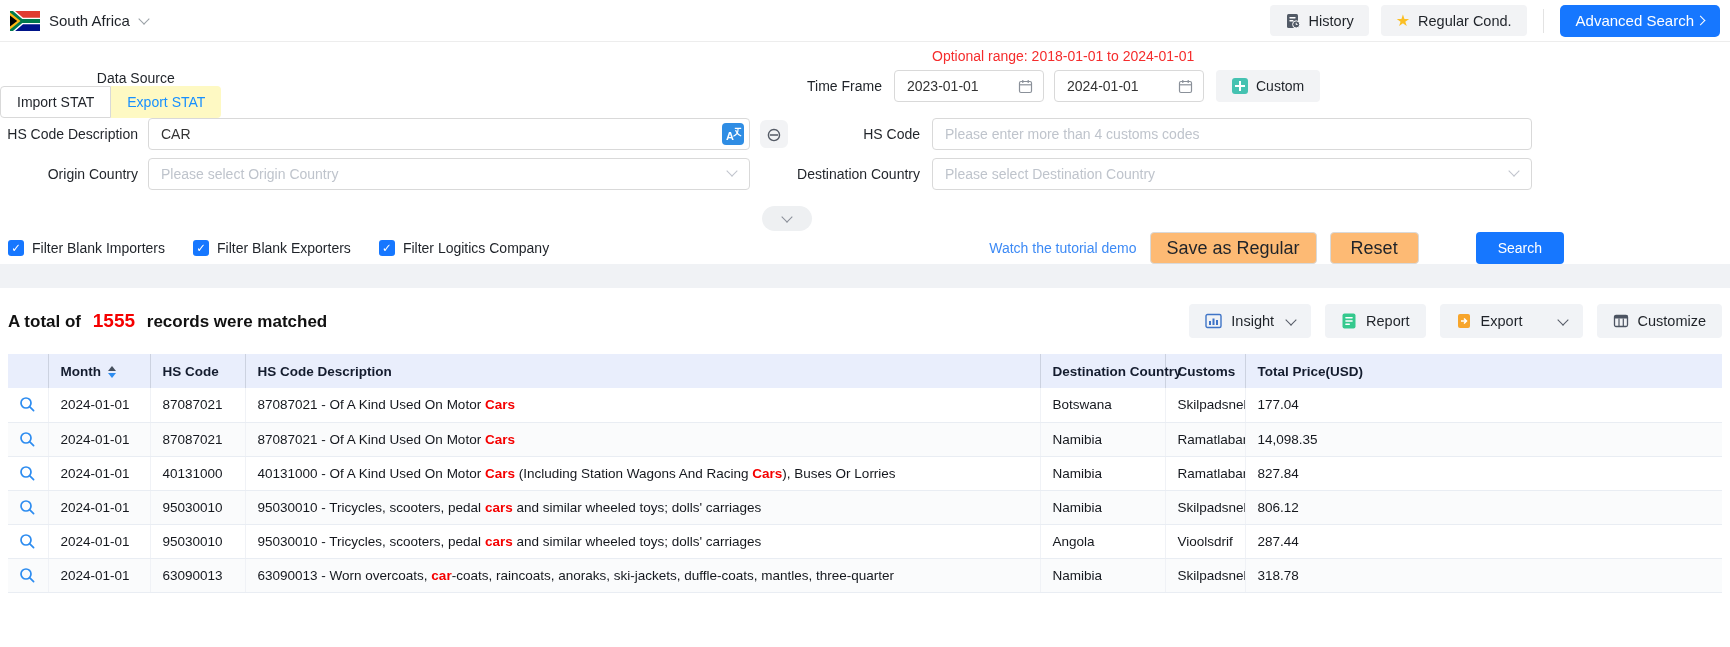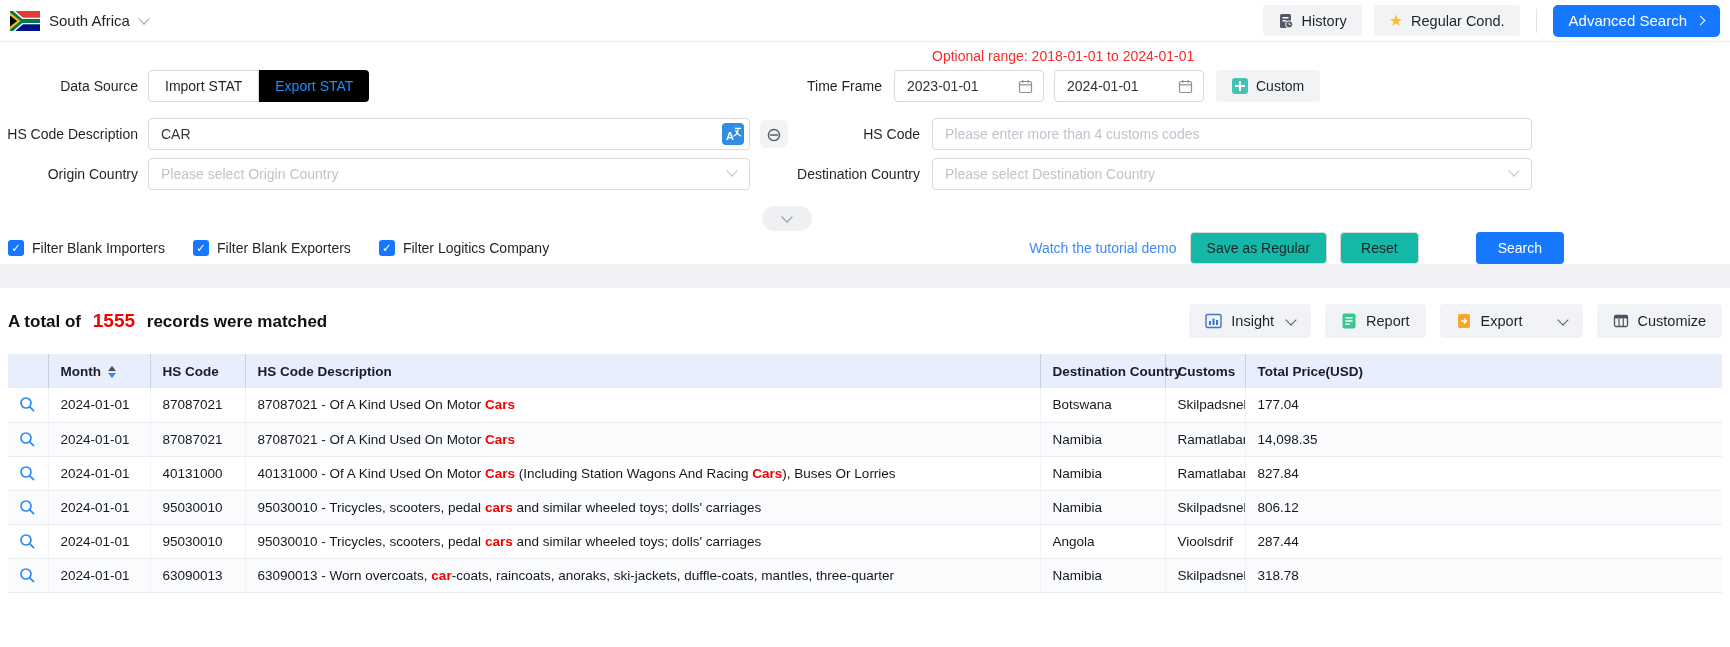--- a/index.html
+++ b/index.html
@@ -12,35 +12,35 @@
   .flag { width:30px; height:20px; margin:0 9px 0 0; display:block; }
   .country { font-size:15px; color:#1f2329; }
   .chev-down { width:8px; height:8px; border-right:1.6px solid #9aa0a6; border-bottom:1.6px solid #9aa0a6;
     transform:rotate(45deg); display:inline-block; margin:-3px 0 0 10px; }
   .topbar-right { margin-left:auto; display:flex; align-items:center; gap:12px; }
   .gbtn { height:31px; display:inline-flex; align-items:center; gap:8px; background:#f2f3f5;
     border-radius:4px; padding:0 15px; font-size:14.5px; color:#1f2329; cursor:pointer; white-space:nowrap; }
   .star { color:#fbbf24; font-size:16px; line-height:1; }
   .vdiv { width:1px; height:24px; background:#e3e3e3; margin:0 4px; }
   .adv-btn { height:32px; background:#1677ff; color:#fff; border-radius:5px; display:inline-flex;
-    align-items:center; gap:10px; padding:0 16px; font-size:15px; cursor:pointer; }
+    align-items:center; gap:3px; padding:0 16px; font-size:15px; cursor:pointer; }
   .chev-right-w { width:7px; height:7px; border-right:1.8px solid #fff; border-bottom:1.8px solid #fff;
     transform:rotate(-45deg); display:inline-block; }
 
   
   .form { position:relative; height:222px; background:#fff; }
   .frow { position:absolute; display:flex; align-items:center; }
   .flabel { width:138px; text-align:right; margin-right:10px; font-size:14px; color:#1f2329; flex:none; }
   .flabel-r { width:220px; text-align:right; margin-right:12px; font-size:14px; color:#1f2329; flex:none; }
   .optional { position:absolute; top:6px; left:932px; color:#f52c2c; font-size:14px; }
 
   .seg { display:flex; }
   .seg-left { height:32px; display:flex; align-items:center; padding:0 16px; background:#fff;
     border:1px solid #d9d9d9; border-radius:4px 0 0 4px; cursor:pointer; }
-  .seg-right { height:32px; display:flex; align-items:center; padding:12px 16px; background:#000000;
+  .seg-right { height:32px; display:flex; align-items:center; padding:12px 16px; background:#fef9c3;
     color:#1890ff; border-radius:0 4px 4px 0; cursor:pointer; }
 
   .dateinp { width:150px; height:32px; border:1px solid #d9d9d9; border-radius:4px; display:flex;
     align-items:center; padding:0 10px 0 12px; margin-right:10px; font-size:14px; color:#333; background:#fff; cursor:pointer; }
   .dateinp span { flex:1; }
   .custom-btn { height:32px; display:inline-flex; align-items:center; gap:8px; background:#f2f3f5;
     border-radius:4px; padding:0 16px; margin-left:2px; cursor:pointer; }
 
   .tinp { height:32px; border:1px solid #d9d9d9; border-radius:4px; font-size:14px; color:#333;
     padding:0 12px; font-family:"Liberation Sans",sans-serif; background:#fff; outline:none; }
@@ -56,22 +56,22 @@
   .cb { display:flex; align-items:center; cursor:pointer; }
   .cbbox { width:16px; height:16px; background:#1677ff; border-radius:3px; color:#fff; font-size:11.5px;
     display:flex; align-items:center; justify-content:center; margin-right:8px; flex:none; }
   .collapse-pill { position:absolute; top:164px; left:762px; width:50px; height:25px; background:#eef0f2;
     border-radius:13px; display:flex; align-items:center; justify-content:center; cursor:pointer; }
   .collapse-pill .chev-down { border-color:#8a8f99; margin:-3px 0 0 0; }
 
   .actions { position:absolute; top:190px; left:932px; width:632px; display:flex; align-items:center;
     justify-content:flex-end; gap:13px; }
   .link { color:#3d8af5; font-size:14px; cursor:pointer; white-space:nowrap; }
-  .wbtn { height:32px; display:inline-flex; align-items:center; background:#14b8a6; border:1px solid #d9d9d9;
-    border-radius:4px; padding:0 16px; font-size:14px; cursor:pointer;text-align:center; }
+  .wbtn { height:32px; display:inline-flex; align-items:center; background:#fdba74; border:1px solid #d9d9d9;
+    border-radius:4px; padding:0 16px; font-size:18px; cursor:pointer;text-align:center; }
   .bbtn { height:32px; display:inline-flex; align-items:center; background:#1677ff; color:#fff;
     border-radius:4px; padding:0 22px; font-size:14px; cursor:pointer;margin-left:44px; }
 
   .band { height:24px; background:#f0f2f5; }
 
   
   .results { padding:0 8px; }
   .res-head { display:flex; align-items:center; min-height:58px; padding-top:8px; }
   .total { font-size:17px; font-weight:bold; color:#111; }
   .total .cnt { color:#f50000; font-size:19px; margin:0 7px; }
@@ -133,21 +133,21 @@
     <div class="adv-btn">
       <span>Advanced Search</span>
       <span class="chev-right-w"></span>
     </div>
   </div>
 </div>
 
 <div class="form">
   <div class="optional">Optional range: 2018-01-01 to 2024-01-01</div>
 
-  <div class="frow" style="top:28px; left:0;">
+  <div class="frow" style="top:28px; left:0;flex-direction:column;">
     <div class="flabel">Data Source</div>
     <div class="seg">
       <div class="seg-left">Import STAT</div>
       <div class="seg-right">Export STAT</div>
     </div>
   </div>
 
   <div class="frow" style="top:28px; left:662px;">
     <div class="flabel-r">Time Frame</div>
     <div class="dateinp">

